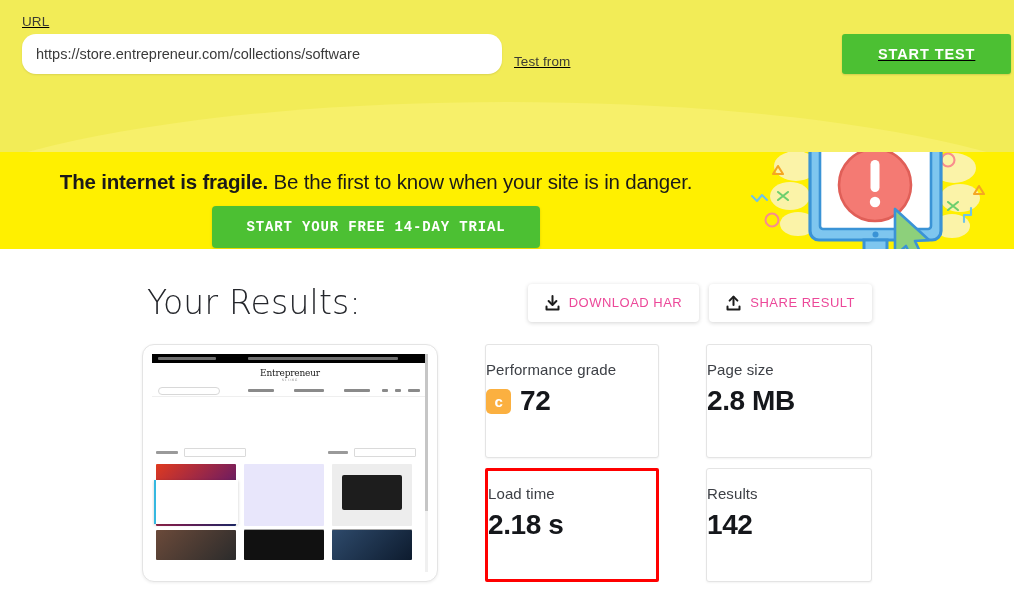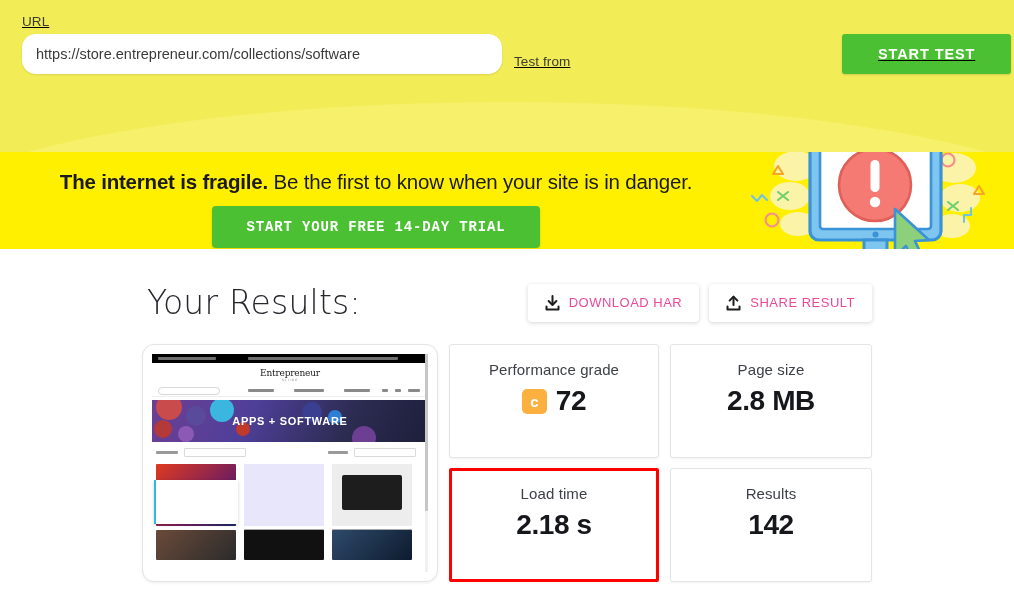--- a/index.html
+++ b/index.html
@@ -205,22 +205,22 @@
     background: #ffffff;
   }
 
   .metric-card {
     background: #ffffff;
     border: 1px solid #e4e4e4;
     border-radius: 3px;
     box-shadow: 0 1px 2px rgba(0,0,0,.05);
     display: flex;
     flex-direction: column;
-    align-items: center;
     padding-top: 16px;
+    margin-left: 36px;
   }
   .metric-card.highlight {
     border: 3px solid #ff0000;
     border-radius: 2px;
     box-shadow: none;
     padding-top: 14px;
   }
   .metric-label {
     font-size: 15px;
     color: #3d4046;
@@ -456,32 +456,20 @@
           <div class="mini mini-nav">
             <i class="pill"></i>
             <i class="lnk" style="left:96px;width:26px"></i>
             <i class="lnk" style="left:142px;width:30px"></i>
             <i class="lnk" style="left:192px;width:26px"></i>
             <i class="lnk" style="left:230px;width:6px"></i>
             <i class="lnk" style="left:243px;width:6px"></i>
             <i class="lnk" style="left:256px;width:12px"></i>
           </div>
 
-          <div class="mini mini-hero">
-            <i class="blob" style="left:4px;  top:-6px; width:26px;height:26px;background:#c94b4b"></i>
-            <i class="blob" style="left:34px; top:6px;  width:20px;height:20px;background:#5a4a9c"></i>
-            <i class="blob" style="left:2px;  top:20px; width:18px;height:18px;background:#b43a3a"></i>
-            <i class="blob" style="left:26px; top:26px; width:16px;height:16px;background:#8c5ab4"></i>
-            <i class="blob" style="left:58px; top:-2px; width:24px;height:24px;background:#3bb6e0"></i>
-            <i class="blob" style="left:84px; top:22px; width:14px;height:14px;background:#c0392b"></i>
-            <i class="blob" style="left:150px;top:2px;  width:20px;height:20px;background:#3b3f92"></i>
-            <i class="blob" style="left:176px;top:10px; width:14px;height:14px;background:#2d7fd6"></i>
-            <i class="blob" style="left:200px;top:26px; width:24px;height:24px;background:#6d3f92"></i>
-            <span class="txt">APPS + SOFTWARE</span>
-          </div>
 
           <div class="mini mini-filters">
             <i class="lbl" style="left:4px;width:22px"></i>
             <i class="sel" style="left:32px;width:62px"></i>
             <i class="lbl" style="left:176px;width:20px"></i>
             <i class="sel" style="left:202px;width:62px"></i>
           </div>
 
           <div class="mini mini-prod" style="left:4px;width:80px;background:linear-gradient(135deg,#e03a1f,#7a1f5a 60%,#1e2a6e)"></div>
           <div class="mini mini-prod" style="left:92px;width:80px;background:#e8e6fb"></div>

